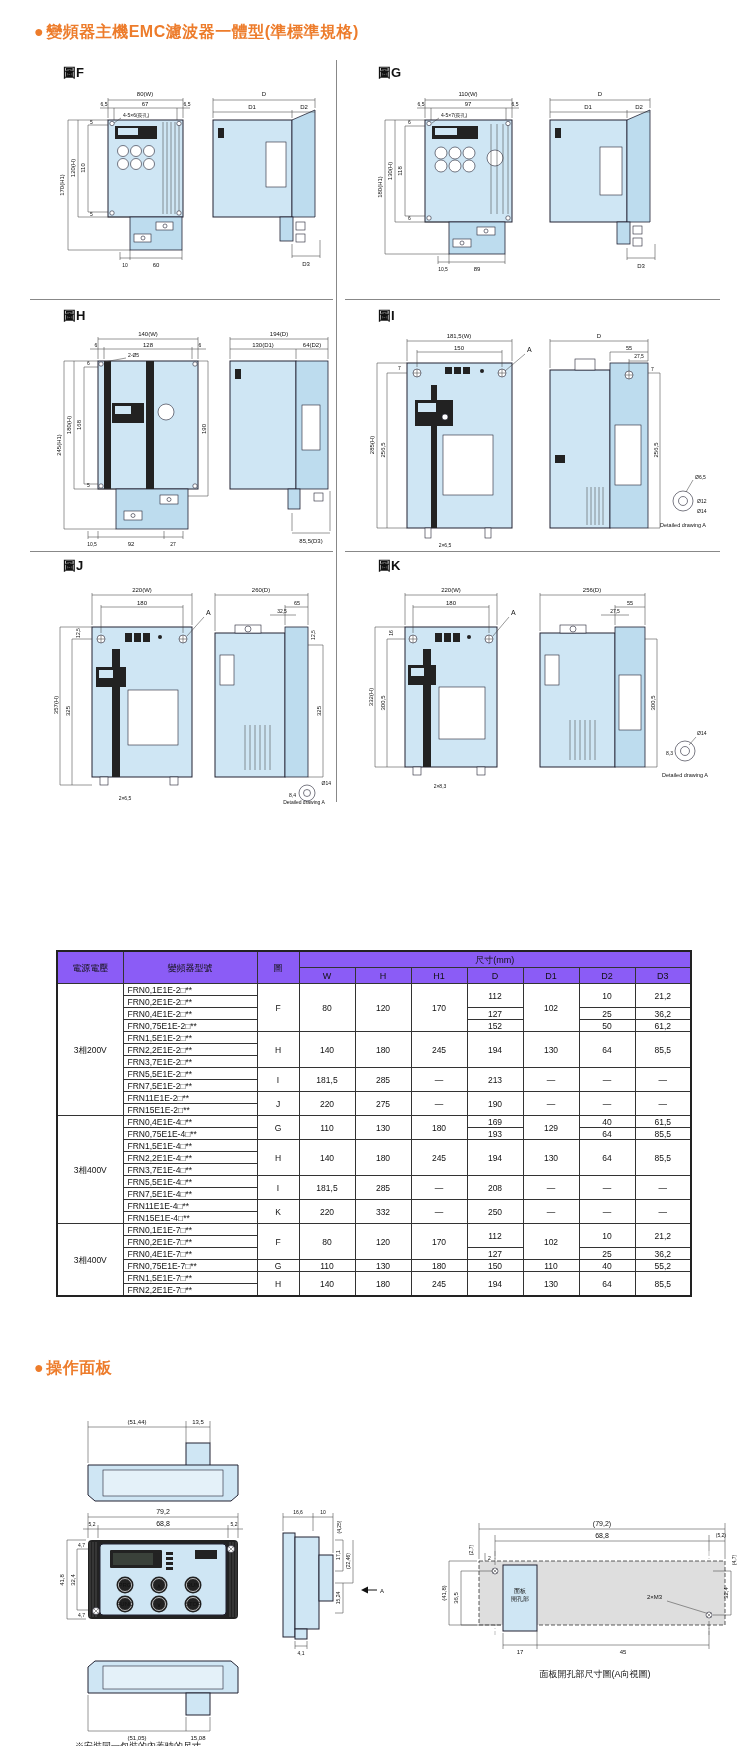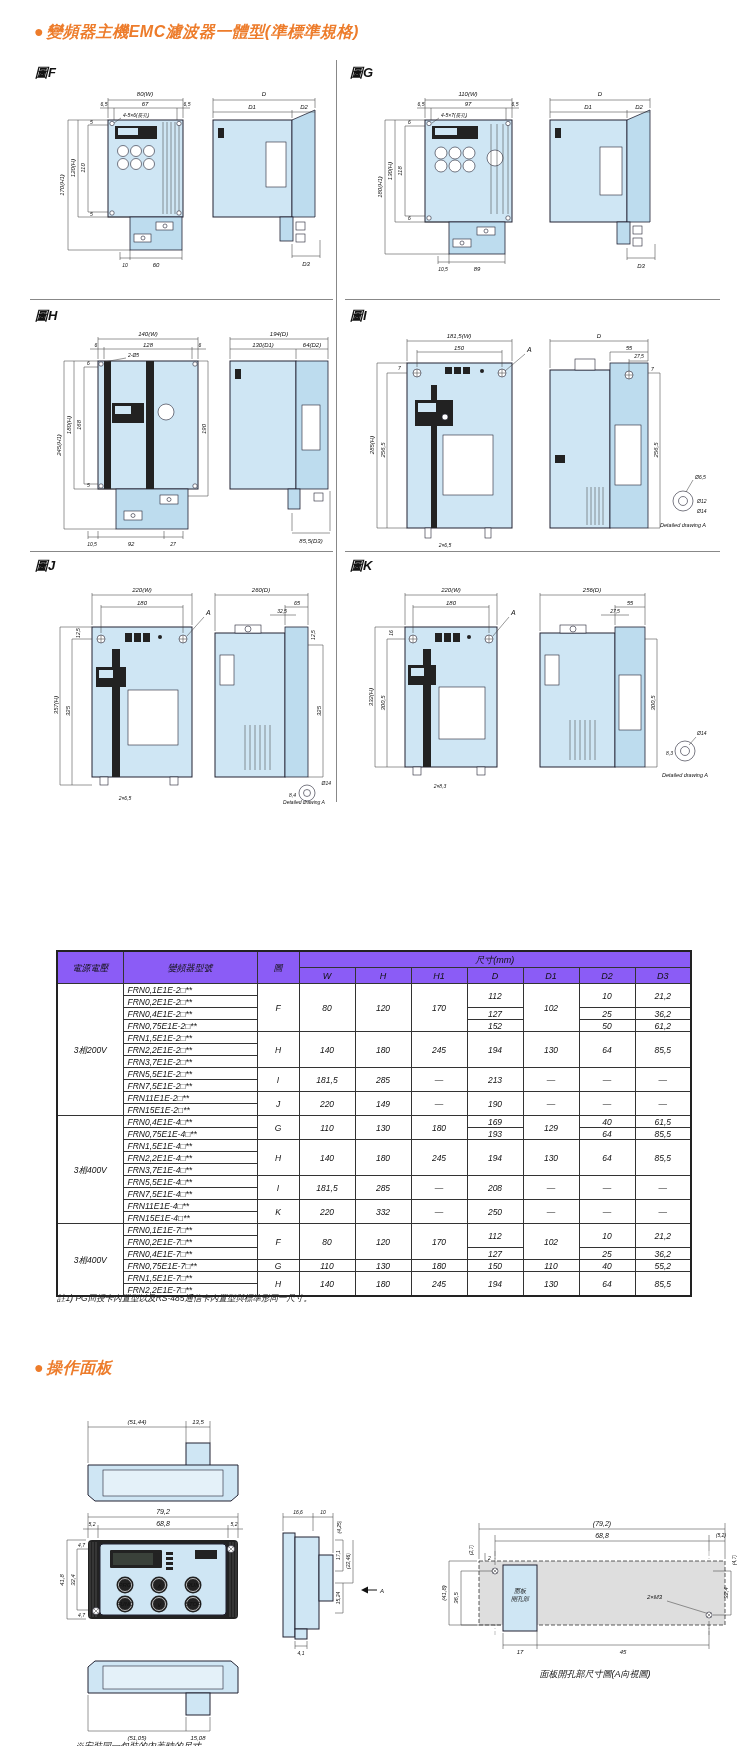--- a/index.html
+++ b/index.html
@@ -1,20 +1,20 @@
 <!DOCTYPE html>
 <html><head>
 <meta charset="utf-8">
 <style>
   html,body{margin:0;padding:0;background:#fff;}
   .page{position:relative;width:750px;height:1746px;background:#ffffff;
-        font-family:"Liberation Sans",sans-serif;overflow:hidden;color:#111;font-style:italic;}
+        font-family:"Liberation Sans",sans-serif;overflow:hidden;color:#111;}
   .h1{position:absolute;left:34px;font-weight:bold;font-size:16px;color:#ED7C2B;letter-spacing:.5px;white-space:nowrap;}
   .h1 .blt{margin-right:2px;}
-  .figlabel{position:absolute;font-size:13px;font-weight:bold;color:#111;}
+  .figlabel{position:absolute;font-size:13px;font-weight:bold;color:#111;margin-left:28px;}
   .vline{position:absolute;width:1px;background:#888;}
   .hline{position:absolute;height:1px;background:#888;}
   svg.fig,svg.pan{position:absolute;}
   svg text{font-family:"Liberation Sans",sans-serif;font-size:6px;fill:#111;}
   .tc{text-anchor:middle}.te{text-anchor:end}
   .f5{font-size:5px}.f55{font-size:5.5px}.f7{font-size:7px}.f9{font-size:9px}
   .bb{fill:#CFE6F4;stroke:#223;stroke-width:1}
   .b2{fill:#BDDCEE;stroke:#223;stroke-width:.8}
   .lt{fill:#E4F1F9;stroke:#223;stroke-width:.6}
   .wt{fill:#fff;stroke:#223;stroke-width:.6}
@@ -507,21 +507,21 @@
           <td rowspan="2">—</td>
           <td rowspan="2">—</td>
         </tr>
         <tr>
           <td class="mdl">FRN7,5E1E-2□**</td>
         </tr>
         <tr>
           <td class="mdl">FRN11E1E-2□**</td>
           <td rowspan="2">J</td>
           <td rowspan="2">220</td>
-          <td rowspan="2">149</td>
+          <td rowspan="2">275</td>
           <td rowspan="2">—</td>
           <td rowspan="2">190</td>
           <td rowspan="2">—</td>
           <td rowspan="2">—</td>
           <td rowspan="2">—</td>
         </tr>
         <tr>
           <td class="mdl">FRN15E1E-2□**</td>
         </tr>
         <tr>
@@ -630,21 +630,20 @@
           <td rowspan="2">64</td>
           <td rowspan="2">85,5</td>
         </tr>
         <tr>
           <td class="mdl">FRN2,2E1E-7□**</td>
         </tr>
       </tbody>
   </table>
 
   <div class="notes">
-    <div>註1) PG回授卡內置型以及RS-485通信卡內置型與標準形同一尺寸。</div>
   </div>
 
   <div class="h1" style="top:1358px">
     <span class="blt">●</span><span>操作面板</span>
   </div>
 
   <svg class="pan" style="left:55px;top:1405px" width="345" height="345" viewBox="0 0 345 345">
     <g>
       <path class="dm" d="M33 58V16M131 38V16M155 38V16M33 22h122"></path>
       <text class="tc" x="82" y="19">(51,44)</text>

